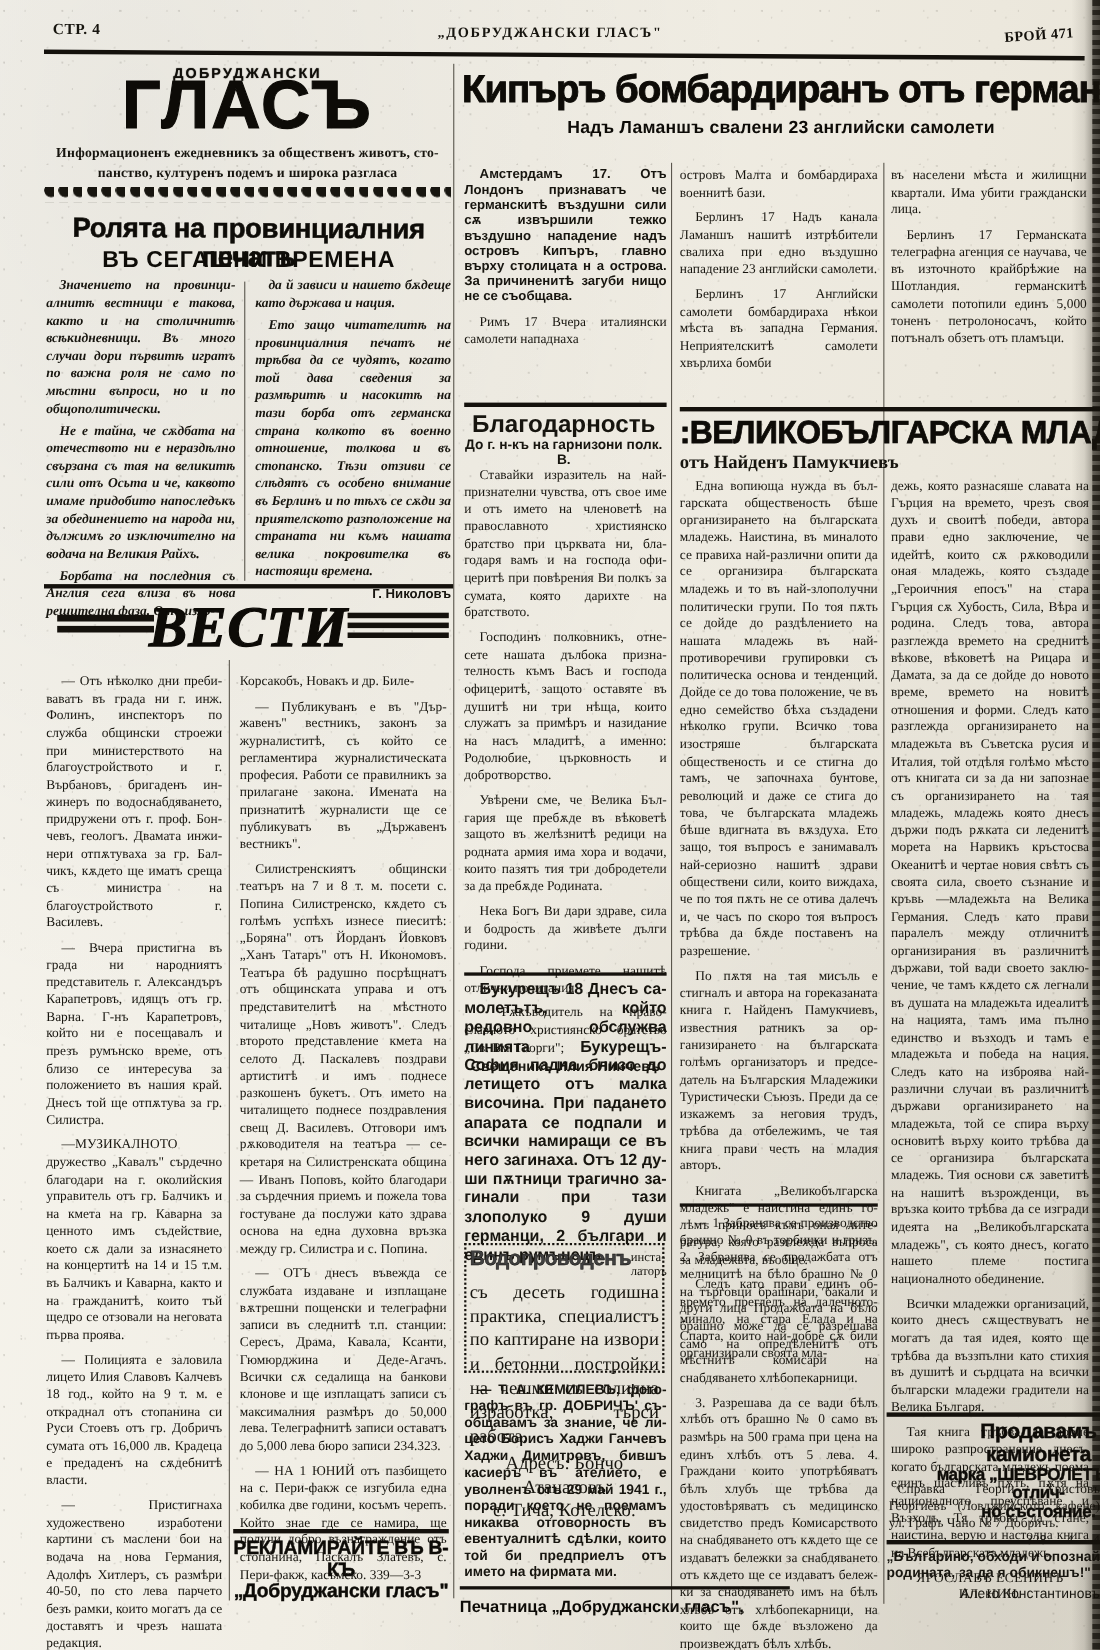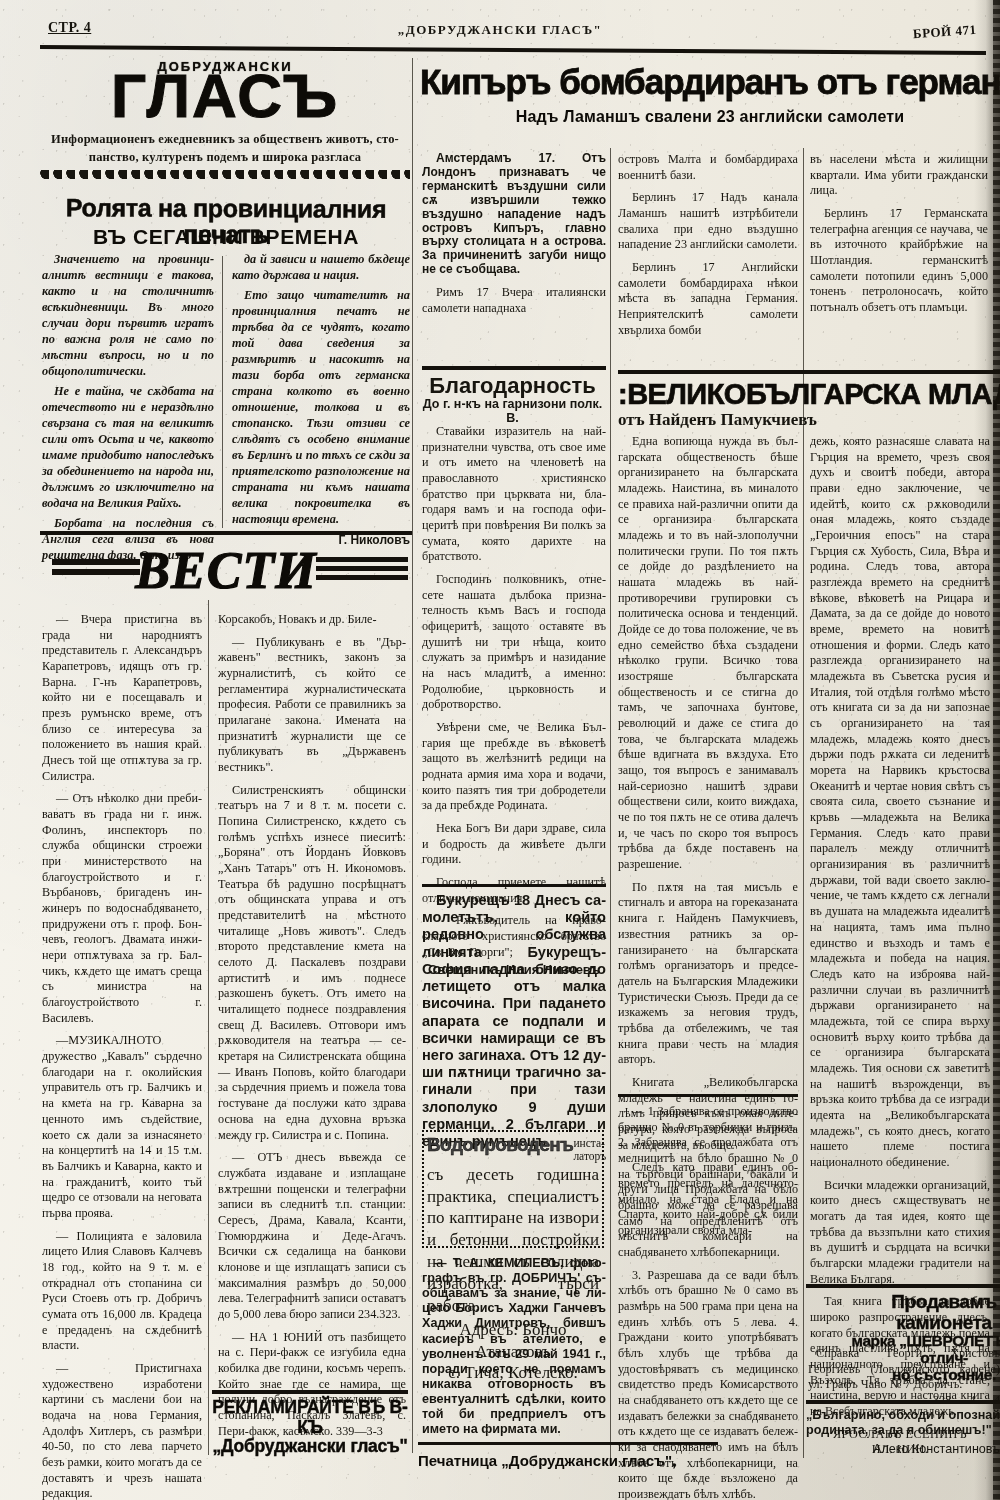--- a/index.html
+++ b/index.html
@@ -38,21 +38,21 @@
     background:linear-gradient(90deg, rgba(30,26,18,0) 0%, rgba(30,26,18,.10) 45%, rgba(25,21,14,.55) 100%);
   }
   .scanedge2{
     position:absolute;top:0;right:0;width:7px;height:1500px;pointer-events:none;
     background:repeating-linear-gradient(180deg, rgba(20,17,11,.85) 0 5px, rgba(20,17,11,.45) 5px 9px);
   }
   .page{position:absolute;inset:0;}
 
   
   .runhead{position:absolute;left:0;right:0;top:20px;height:30px;}
-  .runhead .pg{position:absolute;left:48px;top:0;font-weight:bold;font-size:14px;letter-spacing:.5px;text-decoration:underline;}
+  .runhead .pg{position:absolute;left:48px;top:0;font-weight:bold;font-size:14px;letter-spacing:.5px;}
   .runhead .ttl{position:absolute;left:0;right:0;top:2px;text-align:center;font-size:13px;letter-spacing:1.5px;font-weight:bold;}
   .runhead .iss{position:absolute;right:24px;top:4px;font-size:13px;font-weight:bold;letter-spacing:.5px;
      transform:rotate(-4deg);color:#14110c;}
   .headrule{position:absolute;left:40px;right:14px;top:48px;height:4px;background:#14110c;
      transform:rotate(.35deg);}
 
   
   .vrule{position:absolute;width:1px;background:#2a261c;opacity:.75;}
   .hrule{position:absolute;background:#14110c;}
 
@@ -219,22 +219,22 @@
   <div class="vrule" style="left:222px;top:256px;height:272px;"></div>
   <div class="hrule" style="left:40px;top:531px;width:372px;height:4px;"></div>
 
   <div class="vesti">
     <div class="barL"></div>
     <div class="word">ВЕСТИ</div>
     <div class="barR"></div>
   </div>
 
   <div class="col news" style="left:42px;top:612px;width:160px;">
+    <p>— Отъ нѣколко дни преби­ваватъ въ града ни г. инж. Фолинъ, инспекторъ по служба общински строежи при минис­терството на благоустройството и г. Върбановъ, бригаденъ ин­жинеръ по водоснабдяването, придружени отъ г. проф. Бон­чевъ, геологъ. Двамата инжи­нери отпѫтуваха за гр. Бал­чикъ, кѫдето ще иматъ среща съ министра на благоустройст­вото г. Василевъ.</p>
     <p>— Вчера пристигна въ града ни народниятъ представитель г. Александъръ Карапетровъ, идящъ отъ гр. Варна. Г-нъ Ка­рапетровъ, който ни е посе­щавалъ и презъ румънско вре­ме, отъ близо се интересува за положението въ нашия край. Днесъ той ще отпѫтува за гр. Силистра.</p>
-    <p>— Отъ нѣколко дни преби­ваватъ въ града ни г. инж. Фолинъ, инспекторъ по служба общински строежи при минис­терството на благоустройството и г. Върбановъ, бригаденъ ин­жинеръ по водоснабдяването, придружени отъ г. проф. Бон­чевъ, геологъ. Двамата инжи­нери отпѫтуваха за гр. Бал­чикъ, кѫдето ще иматъ среща съ министра на благоустройст­вото г. Василевъ.</p>
     <p>—МУЗИКАЛНОТО дружест­во „Кавалъ" сърдечно благода­ри на г. околийския управитель отъ гр. Балчикъ и на кмета на гр. Каварна за ценното имъ съдействие, което сѫ дали за изнасянето на концертитѣ на 14 и 15 т.м. въ Балчикъ и Каварна, както и на гражданитѣ, които тъй щедро се отзовали на не­говата първа проява.</p>
     <p>— Полицията е заловила ли­цето Илия Славовъ Калчевъ 18 год., който на 9 т. м. е откраднал отъ стопанина си Руси Стоевъ отъ гр. Добричъ сумата отъ 16,000 лв. Крадеца е предаденъ на сѫдебнитѣ власти.</p>
     <p>— Пристигнаха художестве­но изработени картини съ мас­лени бои на водача на нова Германия, Адолфъ Хитлеръ, съ размѣри 40-50, по сто лева парчето безъ рамки, които мо­гатъ да се доставятъ и чрезъ нашата редакция.</p>
 
   </div>
 
   <div class="col news" style="left:218px;top:612px;width:188px;">
     <p class="noind">Корсакобъ, Новакъ и др. Биле-</p>
     <p>— Публикуванъ е въ "Дър­жавенъ" вестникъ, законъ за журналиститѣ, съ който се регламентира журналистичес­ката професия. Работи се пра­вилникъ за прилагане закона. Имената на признатитѣ жур­налисти ще се публикуватъ въ „Държавенъ вестникъ".</p>
     <p>Силистренскиятъ общински театъръ на 7 и 8 т. м. посети с. Попина Силистренско, кѫде­то съ голѣмъ успѣхъ изнесе пиеситѣ: „Боряна" отъ Йорданъ Йовковъ „Ханъ Татаръ" отъ Н. Икономовъ. Театъра бѣ раду­шно посрѣщнатъ отъ общинска­та управа и отъ представители­тѣ на мѣстното читалище „Новъ животъ". Следъ второто представление кмета на селото Д. Паскалевъ поздрави артис­титѣ и имъ поднесе разкошенъ букетъ. Отъ името на читали­щето поднесе поздравления свещ Д. Василевъ. Отговори имъ рѫ­ководителя на театъра — се­кретаря на Силистренската об­щина — Иванъ Поповъ, който благодари за сърдечния приемъ и пожела това гостуване да по­служи като здрава основа на една духовна връзка между гр. Силистра и с. Попина.</p>

